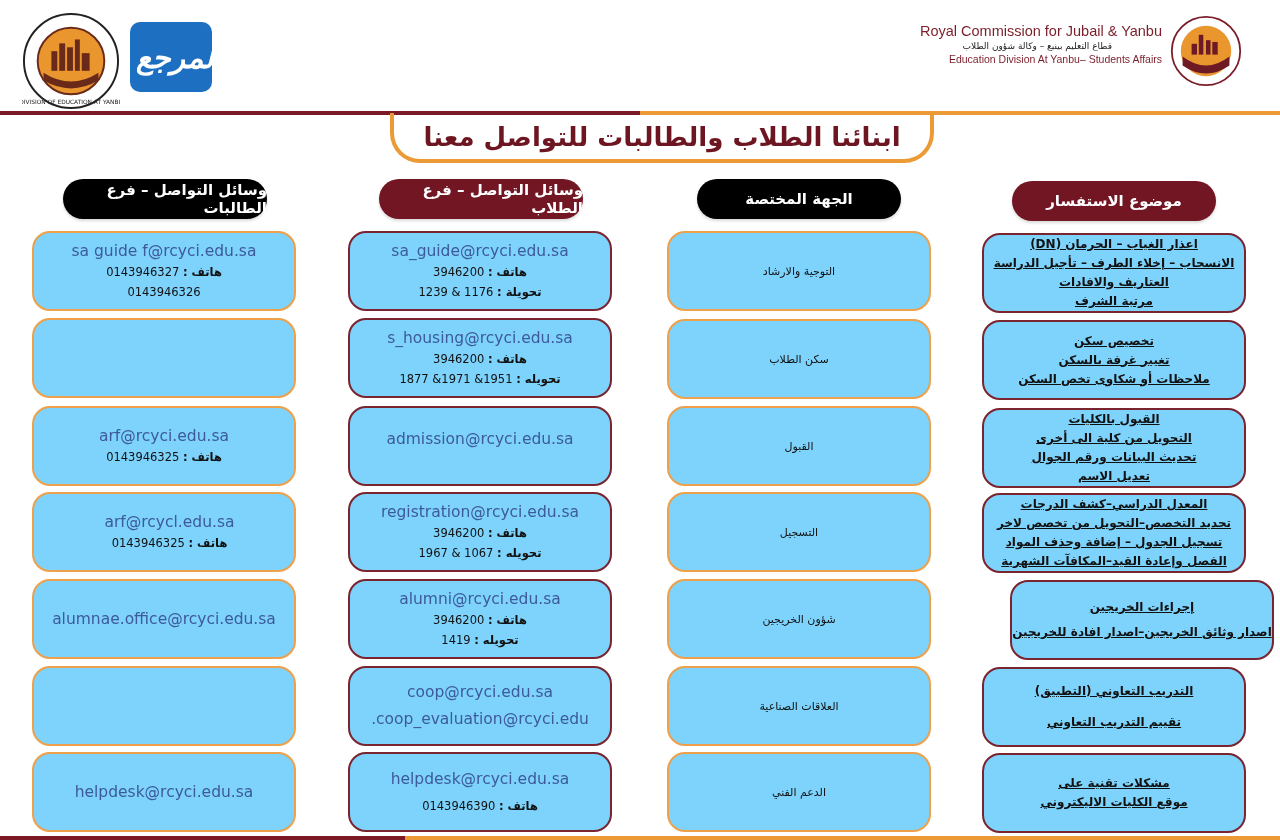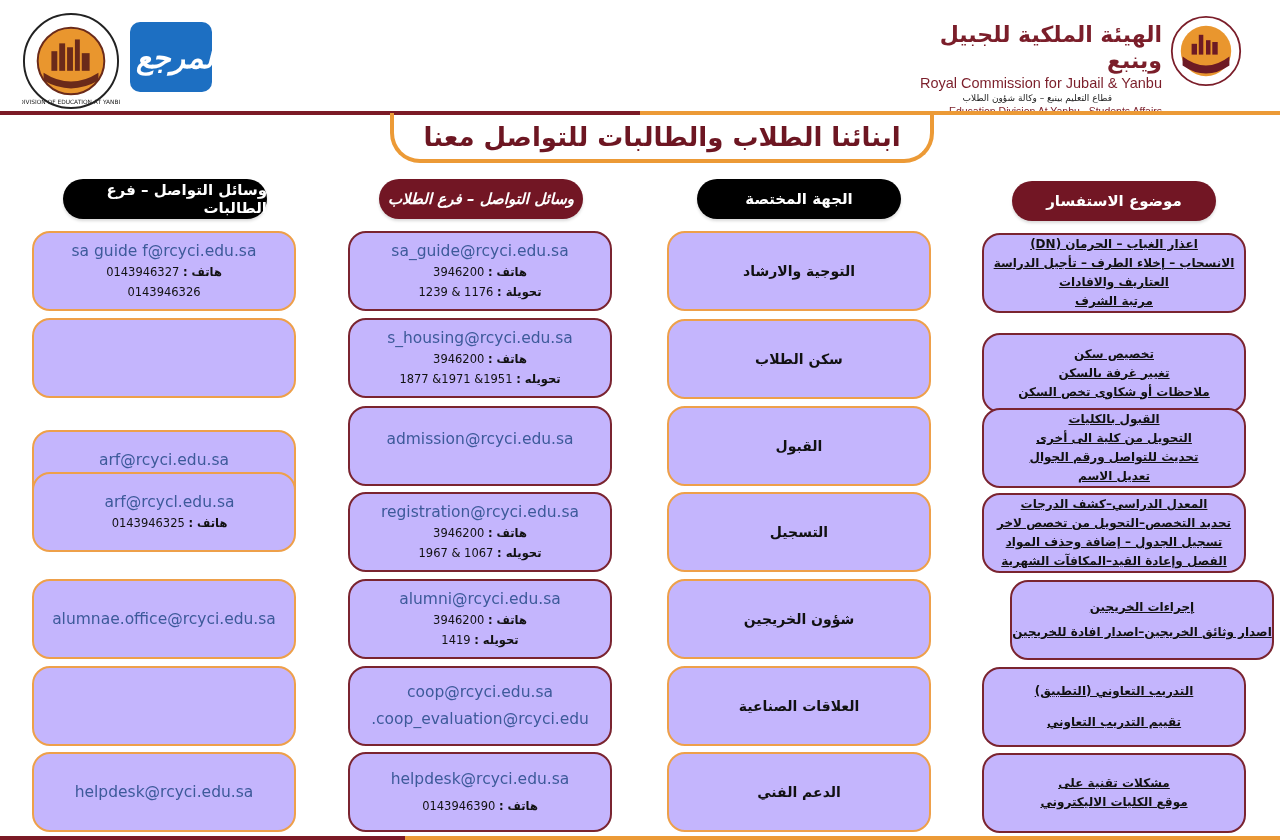--- a/index.html
+++ b/index.html
@@ -23,25 +23,25 @@
   
   .title-frame { position: absolute; left: 390px; top: 113px; width: 544px; height: 50px; border: 4px solid #ec9a36; border-top: none; border-radius: 0 0 30px 30px; }
   .title-text { position: absolute; left: 390px; top: 114px; width: 544px; height: 46px; text-align: center; font-size: 26px; font-weight: bold; color: #6d1622; line-height: 46px; direction: rtl; }
 
   
   .pill { position: absolute; height: 40px; border-radius: 20px; color: #fff; font-weight: bold; font-size: 15px; display:flex; align-items:center; justify-content:center; direction: rtl; box-shadow: 0 2px 3px rgba(0,0,0,0.15); }
   .pill.maroon { background: #721624; }
   .pill.orange { background: #000000; }
 
   
-  .card { position: absolute; width: 264px; height: 80px; border-radius: 18px; background: #c4b5fd; border: 2px solid; display: flex; flex-direction: column; justify-content: center; align-items: center; }
+  .card { position: absolute; width: 264px; height: 80px; border-radius: 18px; background: #7dd3fc; border: 2px solid; display: flex; flex-direction: column; justify-content: center; align-items: center; }
   .card.o { border-color: #eea04a; }
   .card.m { border-color: #7a2430; }
   .subject { font-size: 12px; font-weight: bold; color: #111; text-align: center; direction: rtl; line-height: 19px; text-decoration: underline; }
-  .dept { font-size: 14px; font-weight: bold; color: #111; direction: rtl; }
+  .dept { font-size: 11px; font-weight: normal; color: #111; direction: rtl; }
   .email { color: #3d5a9a; font-size: 15.5px; font-family: "DejaVu Sans", sans-serif; line-height: 22px; }
   .line { font-size: 11.5px; color: #111; line-height: 20px; direction: rtl; }
   .line b { font-weight: bold; }
 
   .foot-maroon { position: absolute; left: 0; top: 836px; width: 405px; height: 4px; background: #7b1a26; }
   .foot-orange { position: absolute; left: 405px; top: 836px; width: 875px; height: 4px; background: #ec9a36; }
 </style>
 </head>
 <body>
 
@@ -53,21 +53,20 @@
       <rect x="38" y="32" width="6" height="28" fill="#6a2a1a"></rect>
     <rect x="46" y="36" width="6" height="24" fill="#6a2a1a"></rect>
       <rect x="54" y="28" width="5" height="32" fill="#6a2a1a"></rect>
     <rect x="61" y="42" width="8" height="18" fill="#6a2a1a"></rect>
     <path d="M22 62 Q50 80 78 62 L78 70 Q50 86 22 70Z" fill="#6a2a1a"></path>
     <text x="50" y="94" font-size="6" text-anchor="middle" fill="#222" font-family="DejaVu Sans">DIVISION OF EDUCATION AT YANBU</text>
   </svg>
   <div class="logo-marjea">المرجع</div>
 
   <div class="rc-block">
-    <div class="rc-ar">الهيئة الملكية للجبيل وينبع</div>
     <div class="rc-en">Royal Commission for Jubail &amp; Yanbu</div>
     <div class="rc-sub-ar">قطاع التعليم بينبع – وكالة شؤون الطلاب</div>
     <div class="rc-sub-en">Education Division At Yanbu– Students Affairs</div>
   </div>
   <svg class="logo-right-seal" viewBox="0 0 80 80">
     <circle cx="40" cy="40" r="38" fill="#fff" stroke="#7b1e2a" stroke-width="2"></circle>
     <circle cx="40" cy="40" r="28" fill="#e9962e"></circle>
     <path d="M14 46 Q40 66 66 46 L66 56 Q40 74 14 56Z" fill="#6d1a24"></path>
     <rect x="32" y="22" width="5" height="22" fill="#6d1a24"></rect>
       <rect x="40" y="28" width="5" height="16" fill="#6d1a24"></rect>
@@ -76,21 +75,21 @@
   </svg>
 </div>
 <div class="rule-maroon"></div>
 <div class="rule-orange"></div>
 
 <div class="title-frame"></div>
 <div class="title-text">ابنائنا الطلاب والطالبات  للتواصل معنا</div>
 
 <div class="pill maroon" style="left:1012px; top:181px; width:204px;">موضوع الاستفسار</div>
 <div class="pill orange" style="left:697px; top:179px; width:204px;">الجهة المختصة</div>
-<div class="pill maroon" style="left:379px; top:179px; width:204px;font-style:italic;">وسائل التواصل – فرع الطلاب</div>
+<div class="pill maroon" style="left:379px; top:179px; width:204px;">وسائل التواصل – فرع الطلاب</div>
 <div class="pill orange" style="left:63px; top:179px; width:204px;">وسائل التواصل – فرع الطالبات</div>
 
 <div class="card m" style="left:982px; top:233px;">
   <div class="subject">اعذار الغياب – الحرمان (DN)</div>
   <div class="subject">الانسحاب – إخلاء الطرف – تأجيل الدراسة</div>
   <div class="subject">العتاريف والافادات</div>
   <div class="subject">مرتبة الشرف</div>
 </div>
 <div class="card o" style="left:667px; top:231px;">
   <div class="dept">التوجية والارشاد</div>
@@ -99,67 +98,67 @@
   <div class="email">sa_guide@rcyci.edu.sa</div>
   <div class="line"><b>هاتف :</b> <span>3946200</span></div>
   <div class="line"><b>تحويلة :</b> <span>1176 &amp; 1239</span></div>
 </div>
 <div class="card o" style="left:32px; top:231px;">
   <div class="email">sa guide f@rcyci.edu.sa</div>
   <div class="line"><b>هاتف :</b> <span>0143946327</span></div>
   <div class="line">0143946326</div>
 </div>
 
-<div class="card m" style="left:982px; top:320px;margin-top:13px;">
+<div class="card m" style="left:982px; top:320px;">
   <div class="subject">تخصيص سكن</div>
   <div class="subject">تغيير غرفة بالسكن</div>
   <div class="subject">ملاحظات أو شكاوى تخص السكن</div>
 </div>
 <div class="card o" style="left:667px; top:319px;">
   <div class="dept">سكن الطلاب</div>
 </div>
 <div class="card m" style="left:348px; top:318px;">
   <div class="email">s_housing@rcyci.edu.sa</div>
   <div class="line"><b>هاتف :</b> <span>3946200</span></div>
   <div class="line"><b>تحويله :</b> <span>1951&amp; 1971&amp; 1877</span></div>
 </div>
 <div class="card o" style="left:32px; top:318px;"></div>
 
 <div class="card m" style="left:982px; top:408px;">
   <div class="subject">القبول بالكليات</div>
   <div class="subject">التحويل من كلية الى أخرى</div>
-  <div class="subject">تحديث للتواصل ورقم الجوال</div>
+  <div class="subject">تحديث البيانات ورقم الجوال</div>
   <div class="subject">تعديل الاسم</div>
 </div>
 <div class="card o" style="left:667px; top:406px;">
   <div class="dept">القبول</div>
 </div>
 <div class="card m" style="left:348px; top:406px;">
   <div class="email" style="margin-bottom:14px;">admission@rcyci.edu.sa</div>
 </div>
-<div class="card o" style="left:32px; top:406px;margin-top:24px;">
+<div class="card o" style="left:32px; top:406px;">
   <div class="email">arf@rcyci.edu.sa</div>
   <div class="line"><b>هاتف :</b> <span>0143946325</span></div>
 </div>
 
 <div class="card m" style="left:982px; top:493px;">
   <div class="subject">المعدل الدراسي–كشف الدرجات</div>
   <div class="subject">تحديد التخصص–التحويل من تخصص لاخر</div>
   <div class="subject">تسجيل الجدول – إضافة وحذف المواد</div>
   <div class="subject">الفصل وإعادة القيد–المكافآت الشهرية</div>
 </div>
 <div class="card o" style="left:667px; top:492px;">
   <div class="dept">التسجيل</div>
 </div>
 <div class="card m" style="left:348px; top:492px;">
   <div class="email">registration@rcyci.edu.sa</div>
   <div class="line"><b>هاتف :</b> <span>3946200</span></div>
   <div class="line"><b>تحويله :</b> <span>1067 &amp; 1967</span></div>
 </div>
-<div class="card o" style="left:32px; top:472px;padding-left:11px;">
+<div class="card o" style="left:32px; top:492px;padding-left:11px;">
   <div class="email">arf@rcycl.edu.sa</div>
   <div class="line"><b>هاتف :</b> <span>0143946325</span></div>
 </div>
 
 <div class="card m" style="left:1010px; top:580px;">
   <div class="subject" style="margin-bottom:6px;">إجراءات الخريجين</div>
   <div class="subject">اصدار وثائق الخريجين–اصدار افادة للخريجين</div>
 </div>
 <div class="card o" style="left:667px; top:579px;">
   <div class="dept">شؤون الخريجين</div>

